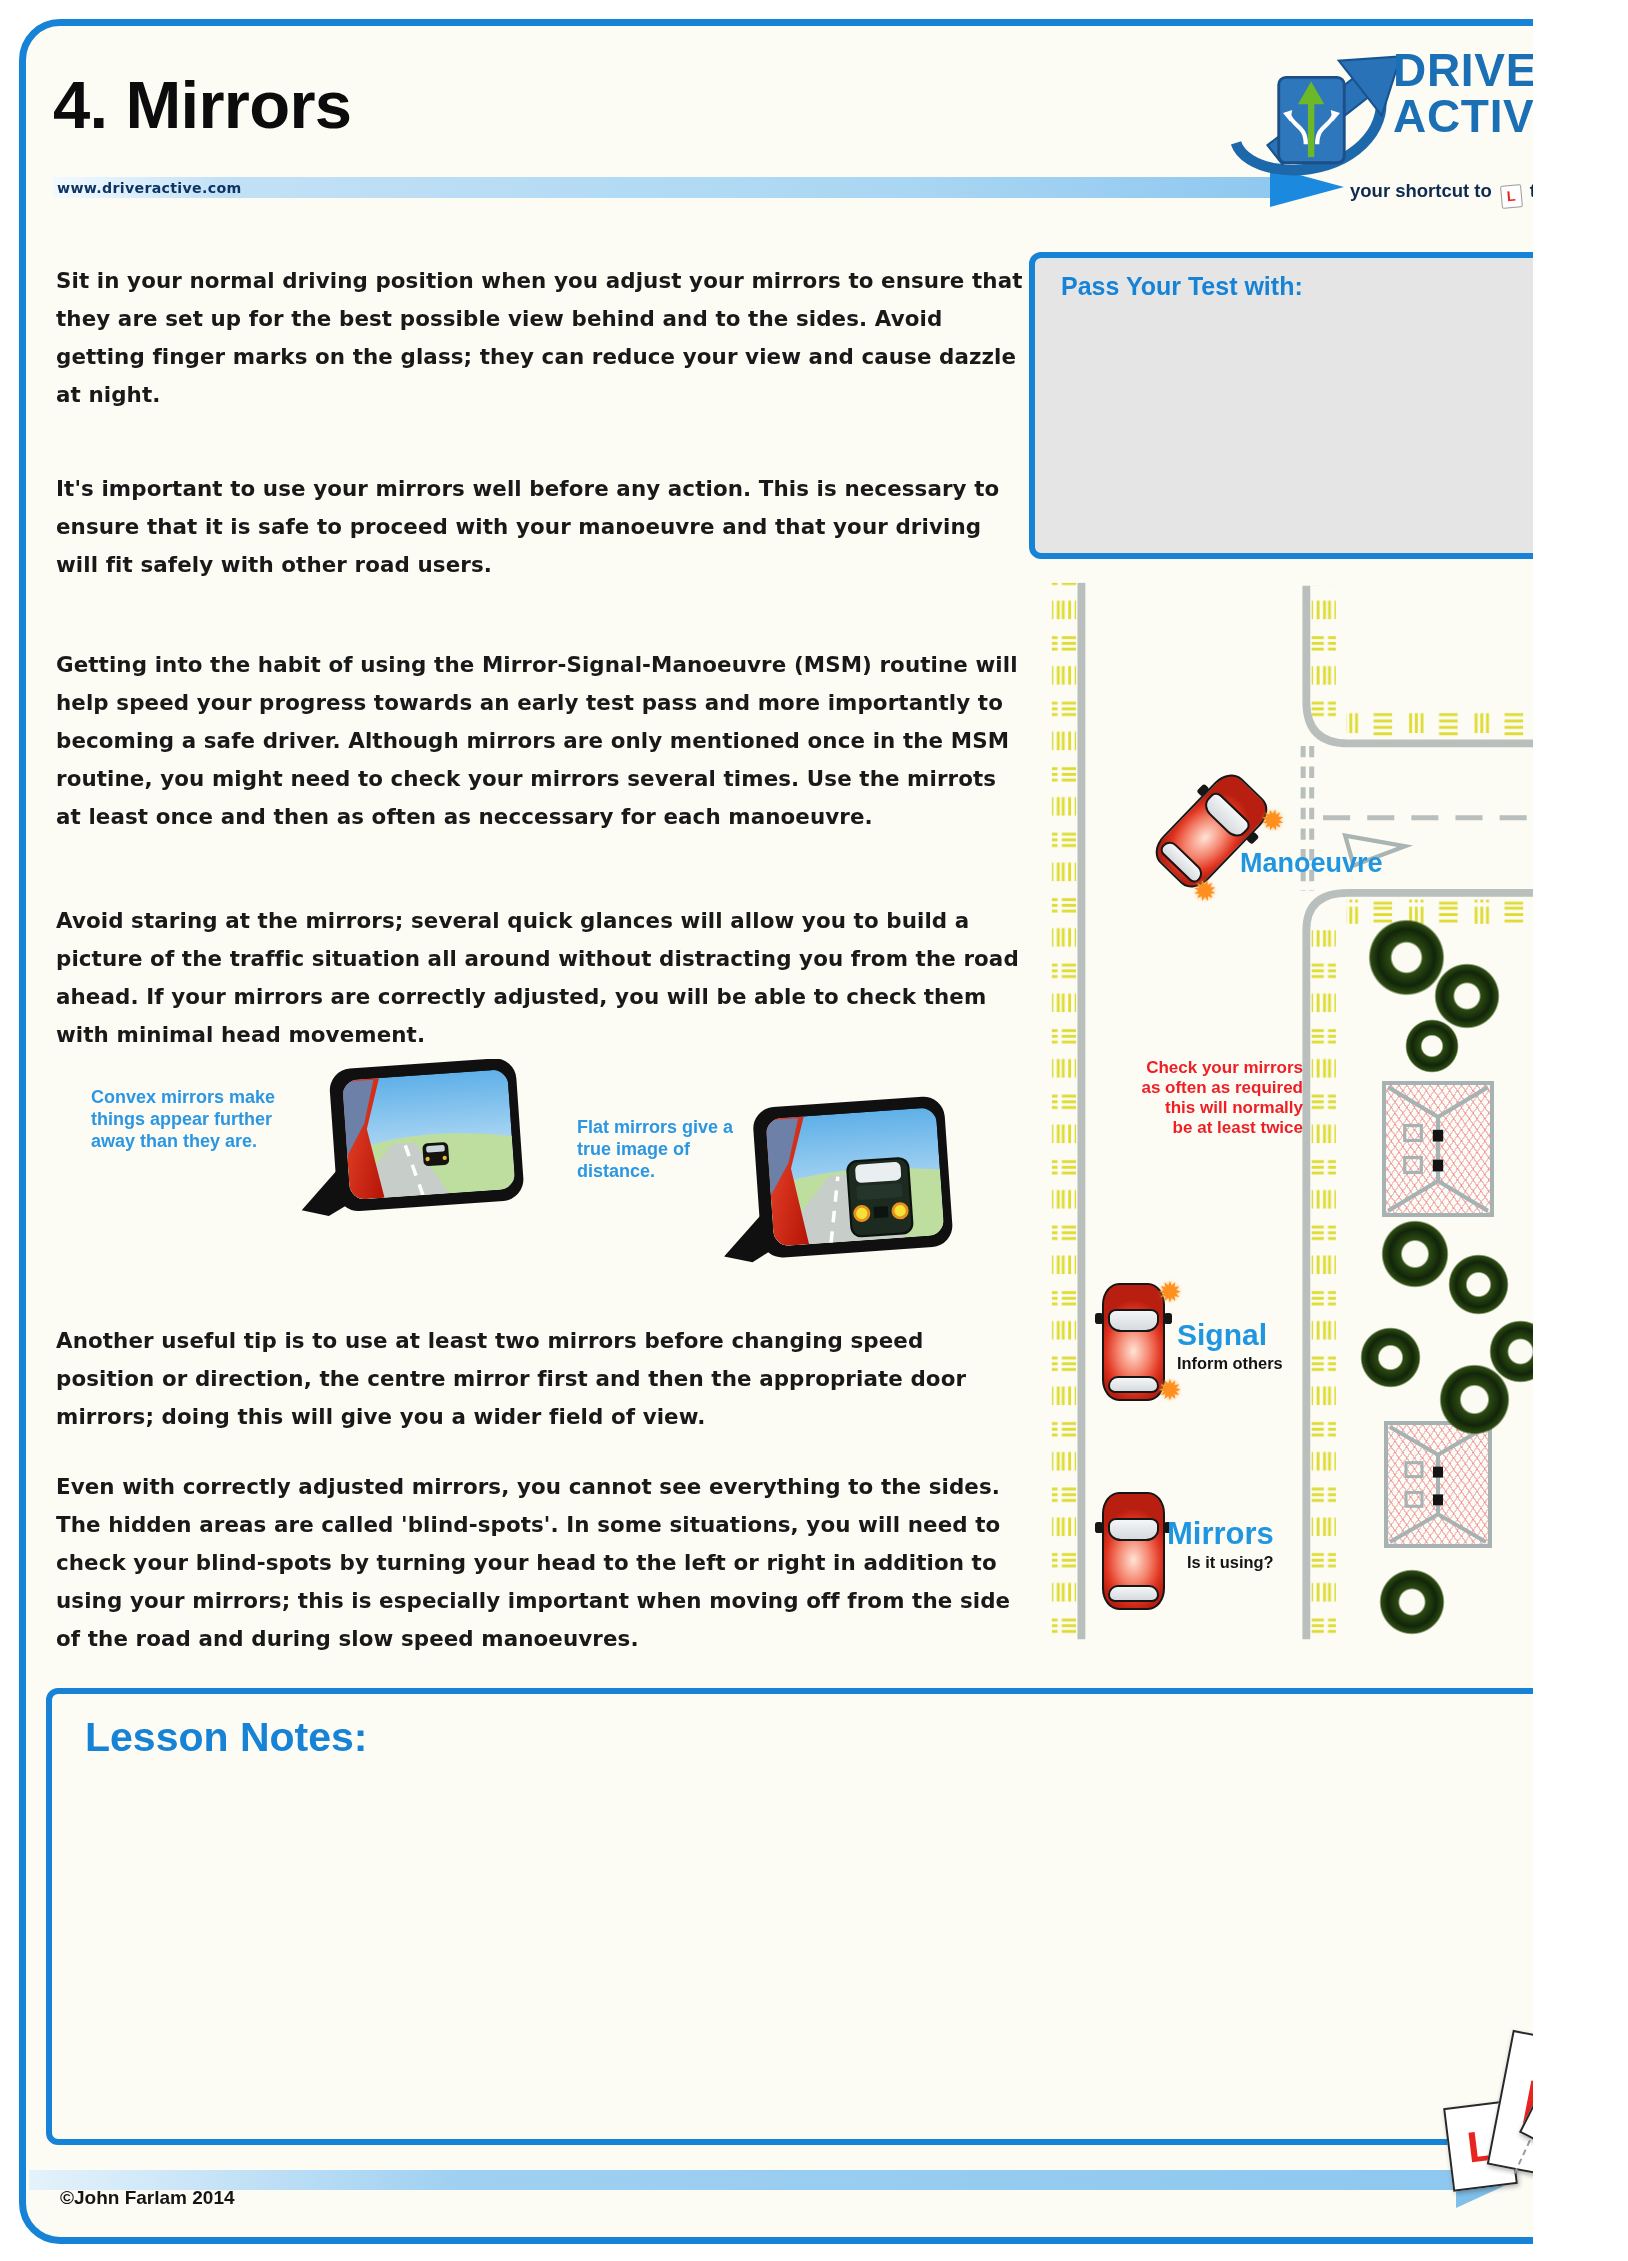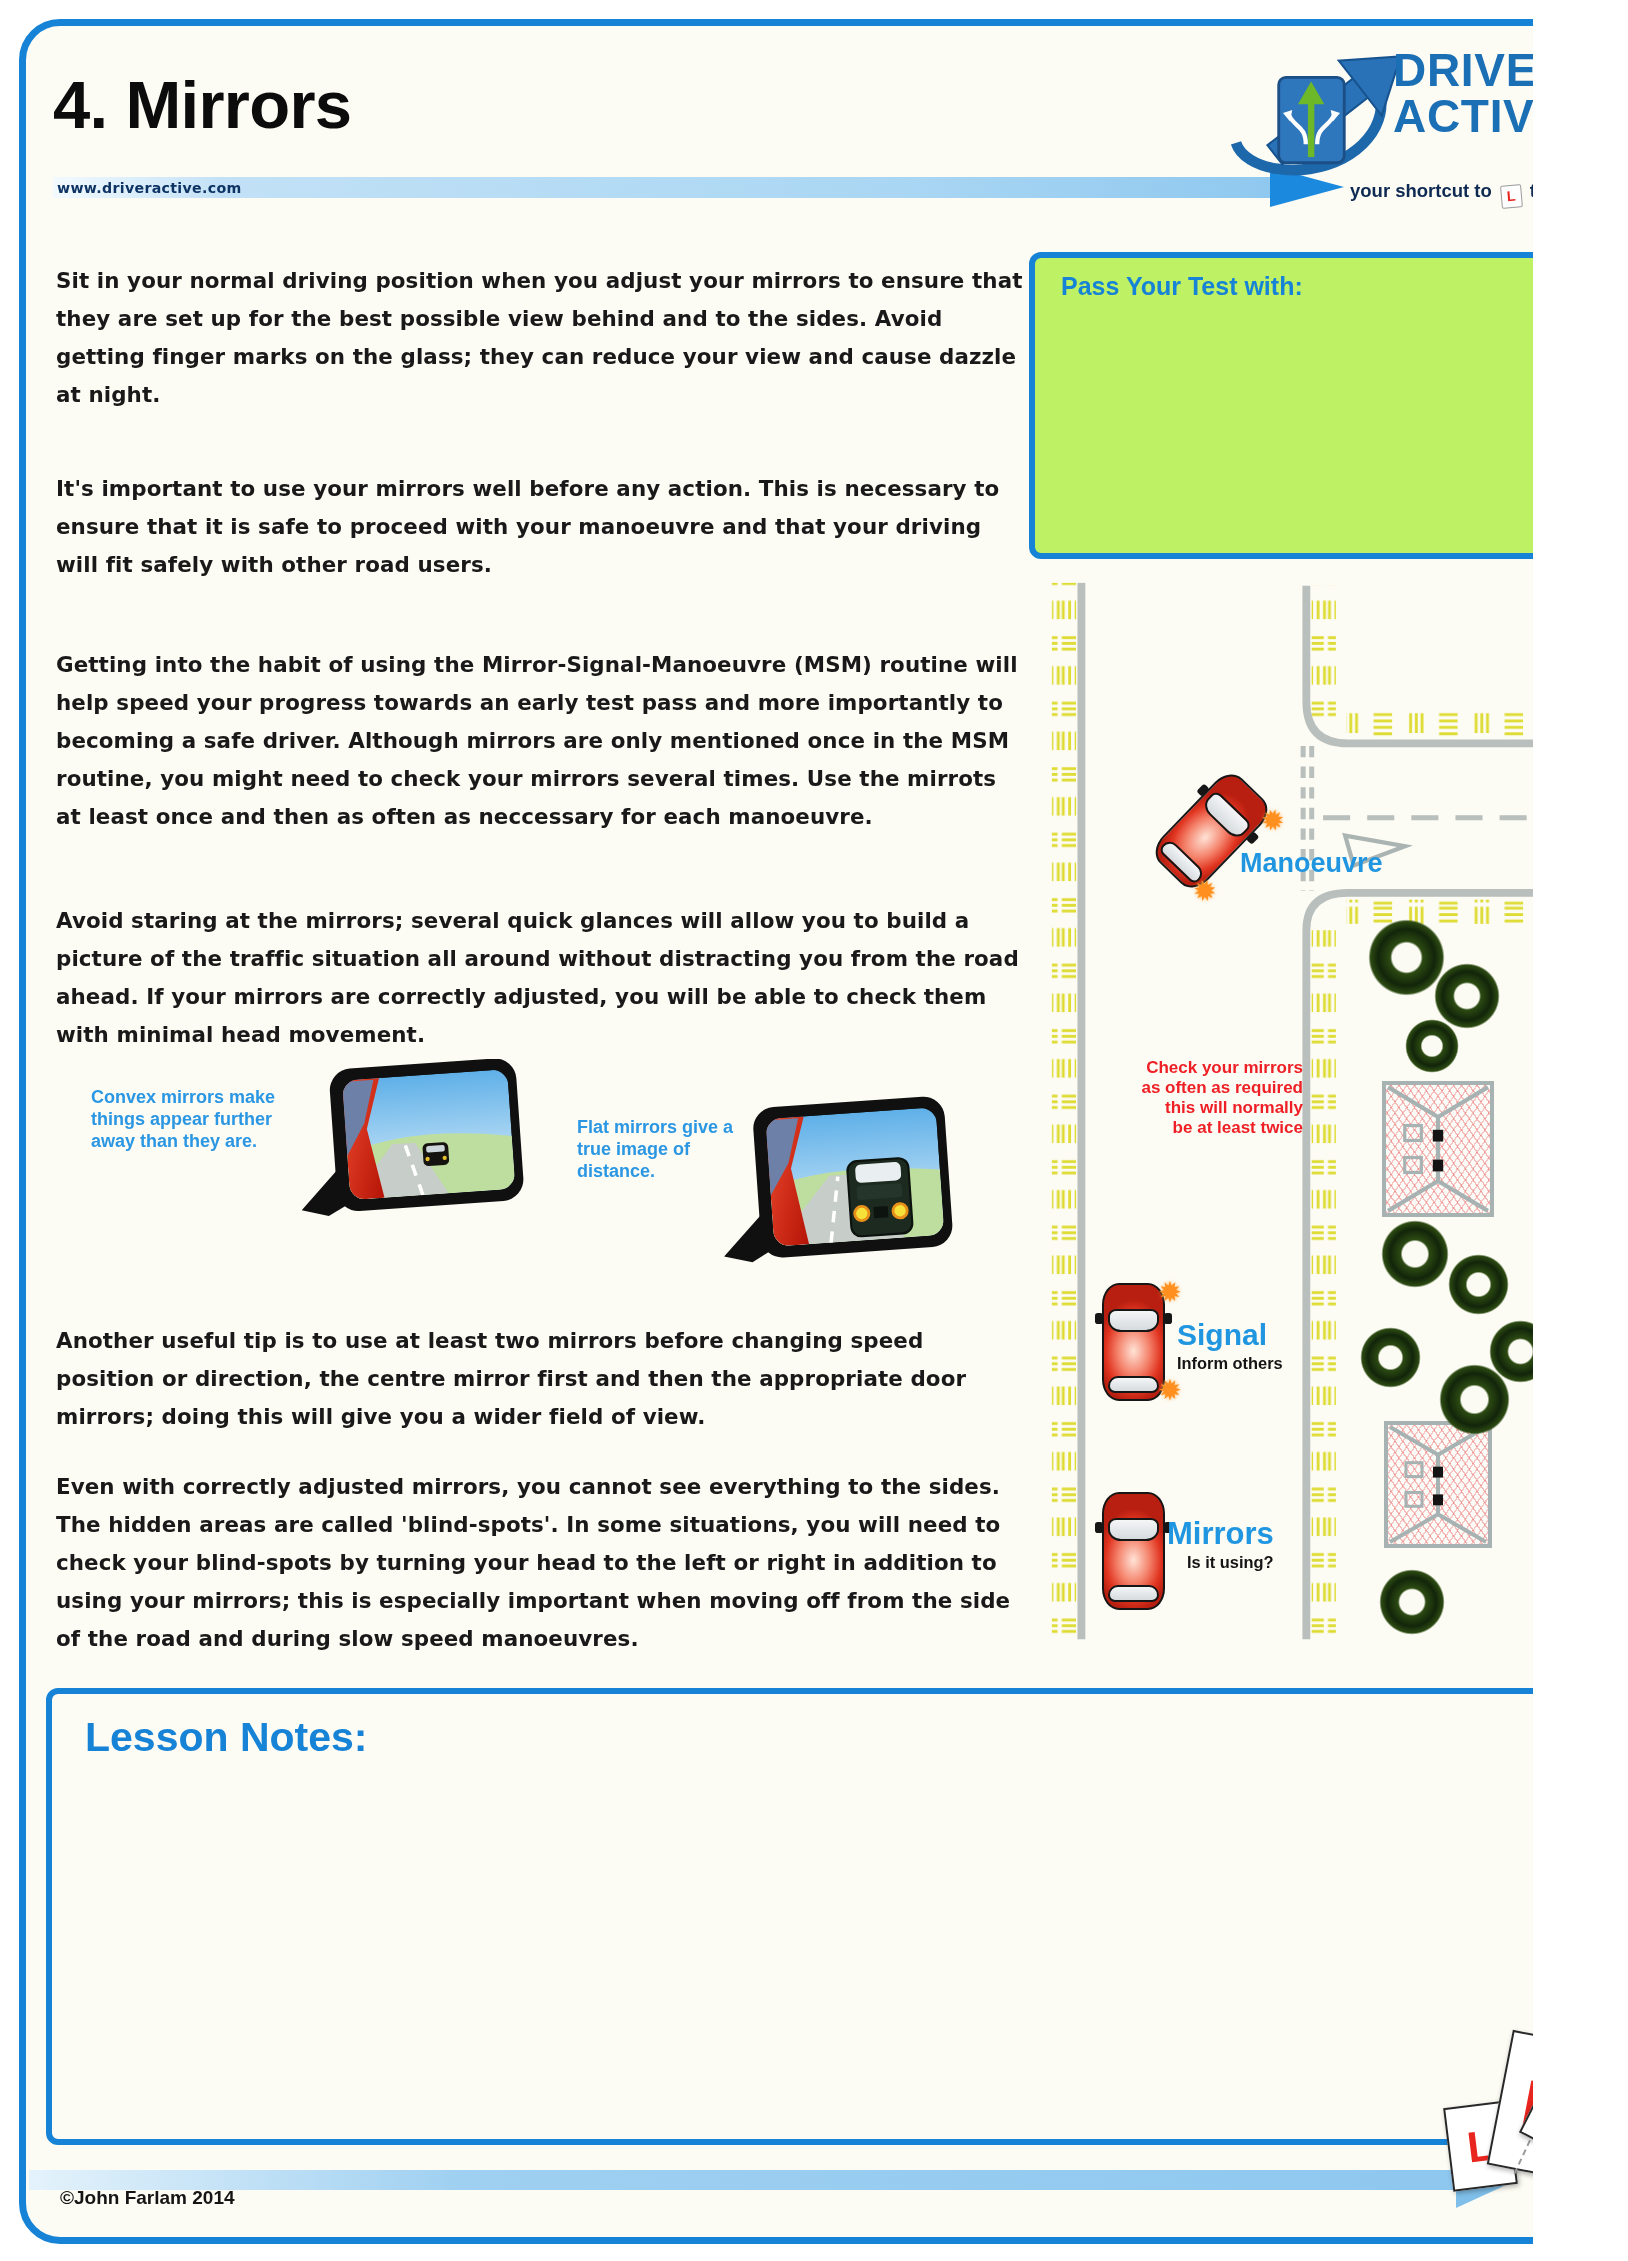--- a/index.html
+++ b/index.html
@@ -20,21 +20,21 @@
   .logo-words{position:absolute;left:170px;top:11.4px;font-family:"Liberation Sans",sans-serif;
         font-weight:800;font-size:46px;line-height:46px;color:#1b6fb5;letter-spacing:0.7px;}
   .logo-reg{font-size:15.7px;vertical-align:top;}
   .logo-tagline{position:absolute;left:127px;top:144px;width:228px;font-size:18.5px;font-weight:800;
         color:#0e2a52;white-space:nowrap;font-family:"Liberation Sans",sans-serif;}
   .tag-plate{display:inline-block;width:18.5px;height:21.4px;background:#fff;border:1.4px solid #9a9a9a;
         border-radius:2.1px;text-align:center;font-size:14.2px;font-weight:800;color:#e8251f;
         line-height:20px;transform:rotate(-5deg);margin:0 3.6px;vertical-align:-4.3px;}
   
   .pass-box{position:absolute;left:1029px;top:252px;width:516px;height:295px;border:6.4px solid #1683d6;
-        border-radius:12px;background:#bef264;text-align:center;}
+        border-radius:12px;background:#e5e5e5;text-align:center;}
   .pass-label{position:absolute;left:26px;top:14.2px;font-family:"Liberation Sans",sans-serif;
         font-size:25px;font-weight:800;color:#1683d6;}
   
   .para{position:absolute;left:56px;width:967px;font-size:21.4px;line-height:38px;color:#191919;
         font-weight:600;letter-spacing:0.1px;margin-top:20px;}
   .para b{font-weight:800;}
   
   .fig-caption{position:absolute;font-size:18px;line-height:22px;font-weight:800;color:#2b97e3;
         font-family:"Liberation Sans",sans-serif;}
   .mirror-svg{position:absolute;}

